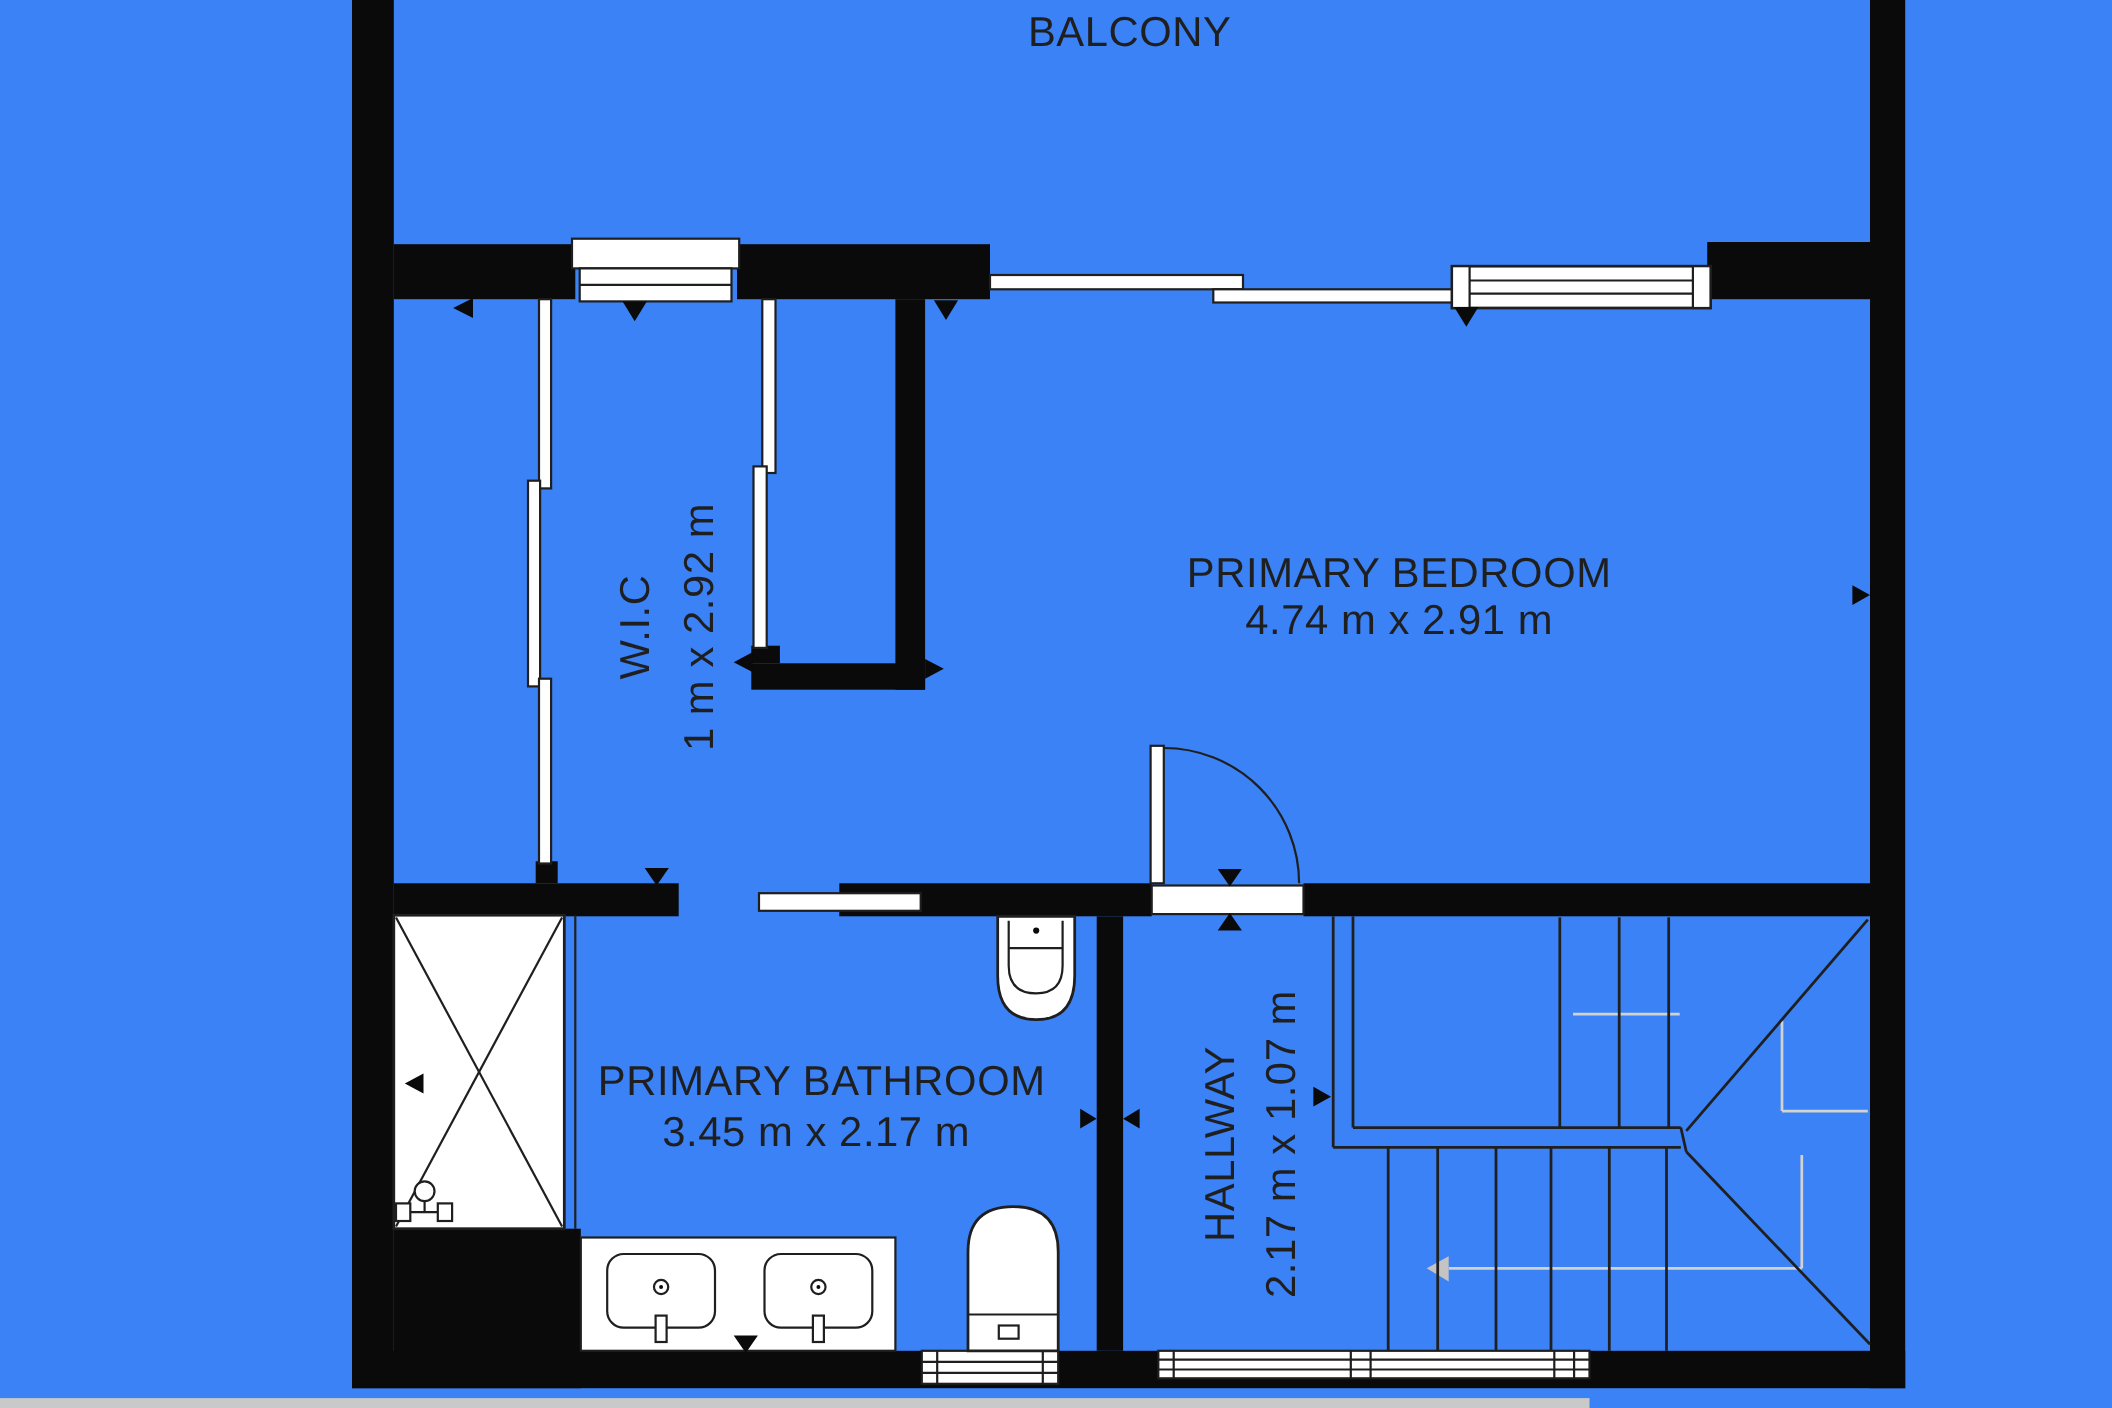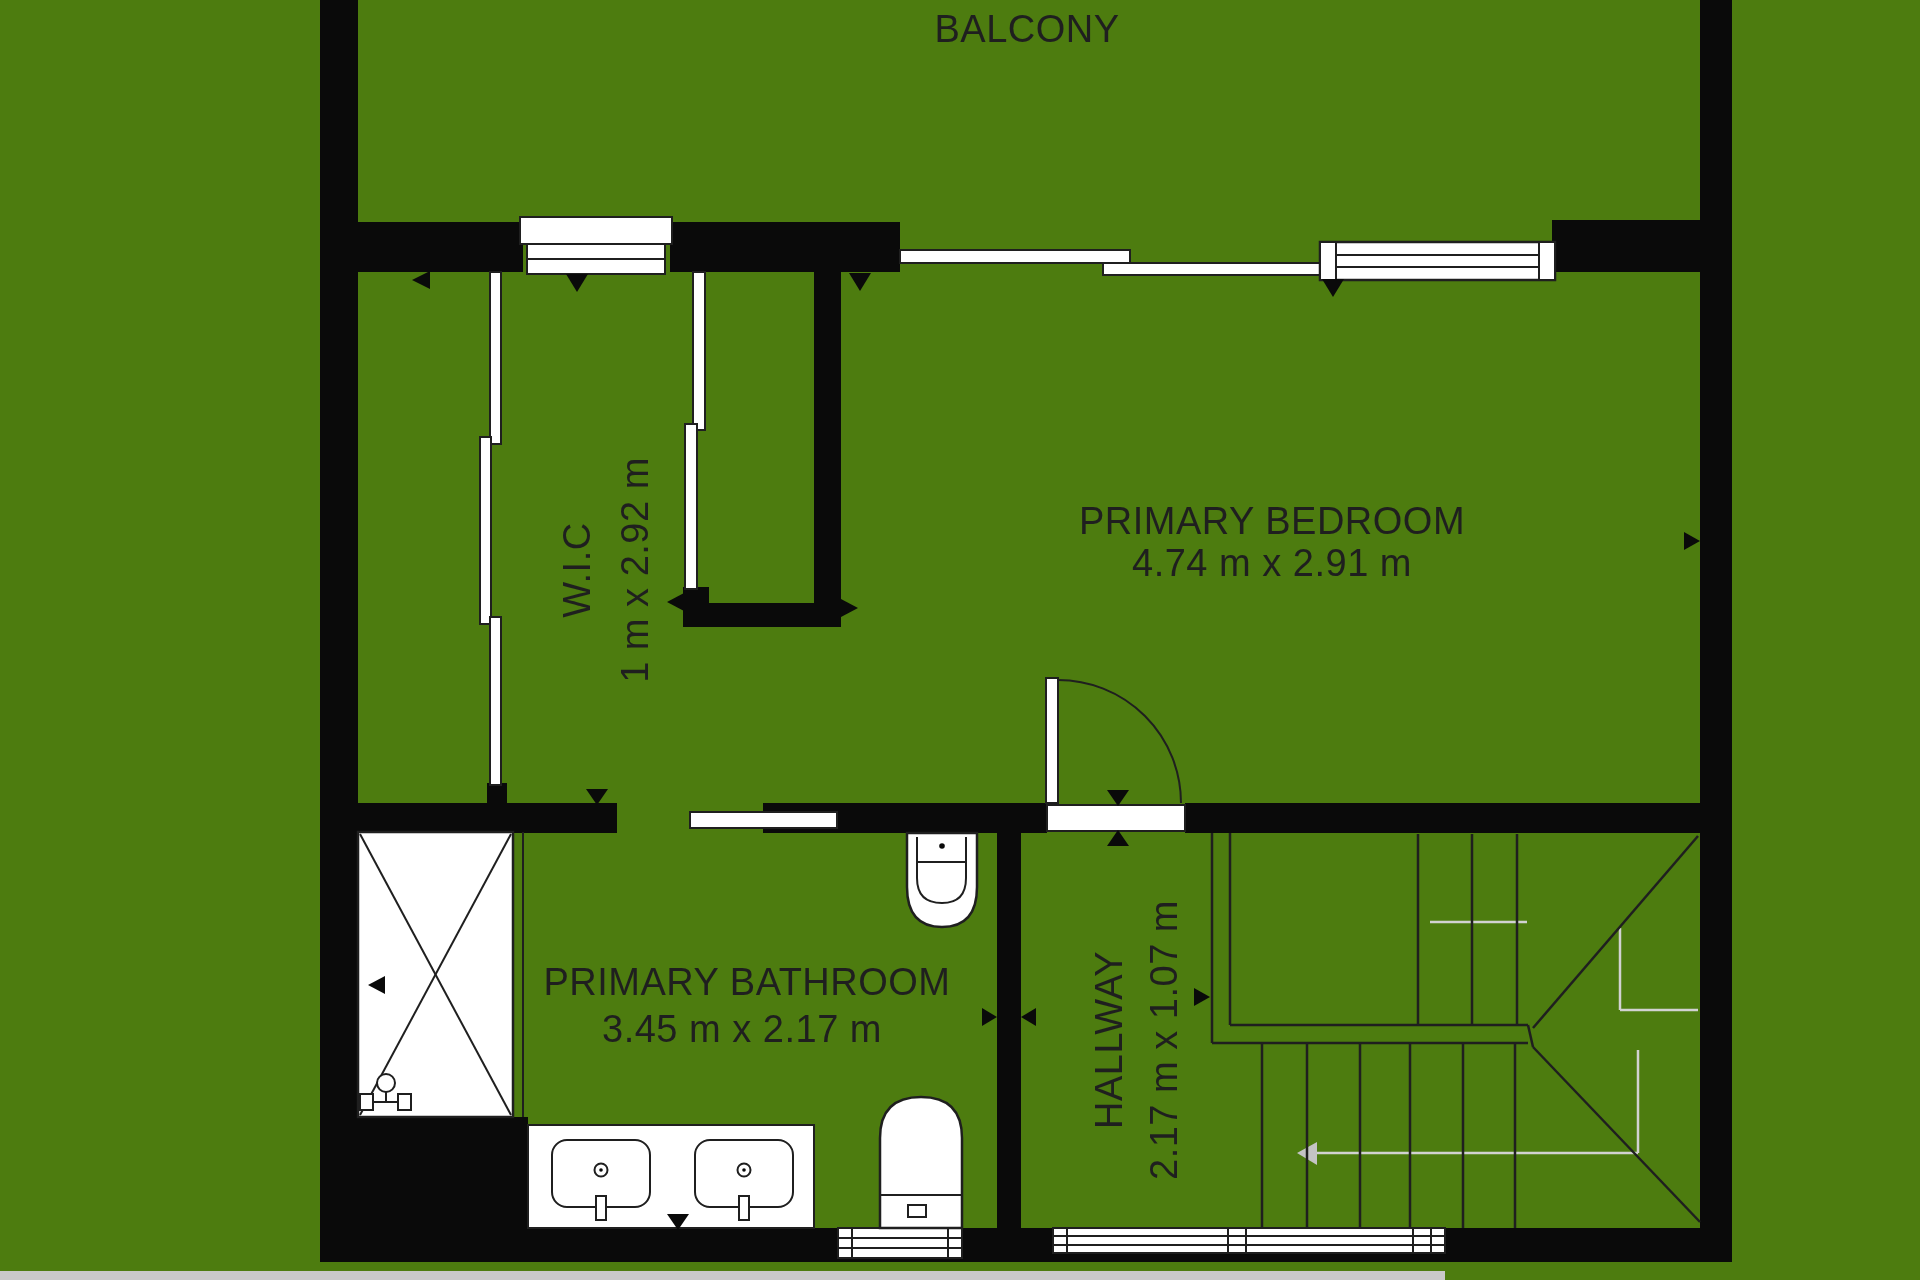--- a/index.html
+++ b/index.html
@@ -1,16 +1,16 @@
 <!DOCTYPE html>
 <html><head>
 <meta charset="utf-8">
 <style>
   html,body{margin:0;padding:0;background:#ffffff;}
-  .stage{position:relative;width:1920px;height:1280px;background:#4d7c0f;overflow:hidden;}
+  .stage{position:relative;width:1920px;height:1280px;background:#3b82f6;overflow:hidden;}
   svg{position:absolute;inset:0;}
   .w   {fill:#0a0a0a;stroke:none;}
   .ln  {stroke:#1f1f1f;stroke-width:2.5;fill:none;}
   .ln2 {stroke:#1f1f1f;stroke-width:2;fill:none;}
   .wh  {fill:#ffffff;stroke:#1f1f1f;stroke-width:2;}
   .wh25{fill:#ffffff;stroke:#1f1f1f;stroke-width:2.5;}
   .tri {fill:#0a0a0a;stroke:none;}
   .gry {stroke:#d2d2d2;stroke-width:2.5;fill:none;}
   .gtr {fill:#c4c4c4;stroke:none;}
   .lbl {font-family:"Liberation Sans",sans-serif;font-size:38px;fill:#1f1f1f;letter-spacing:0.5px;}

